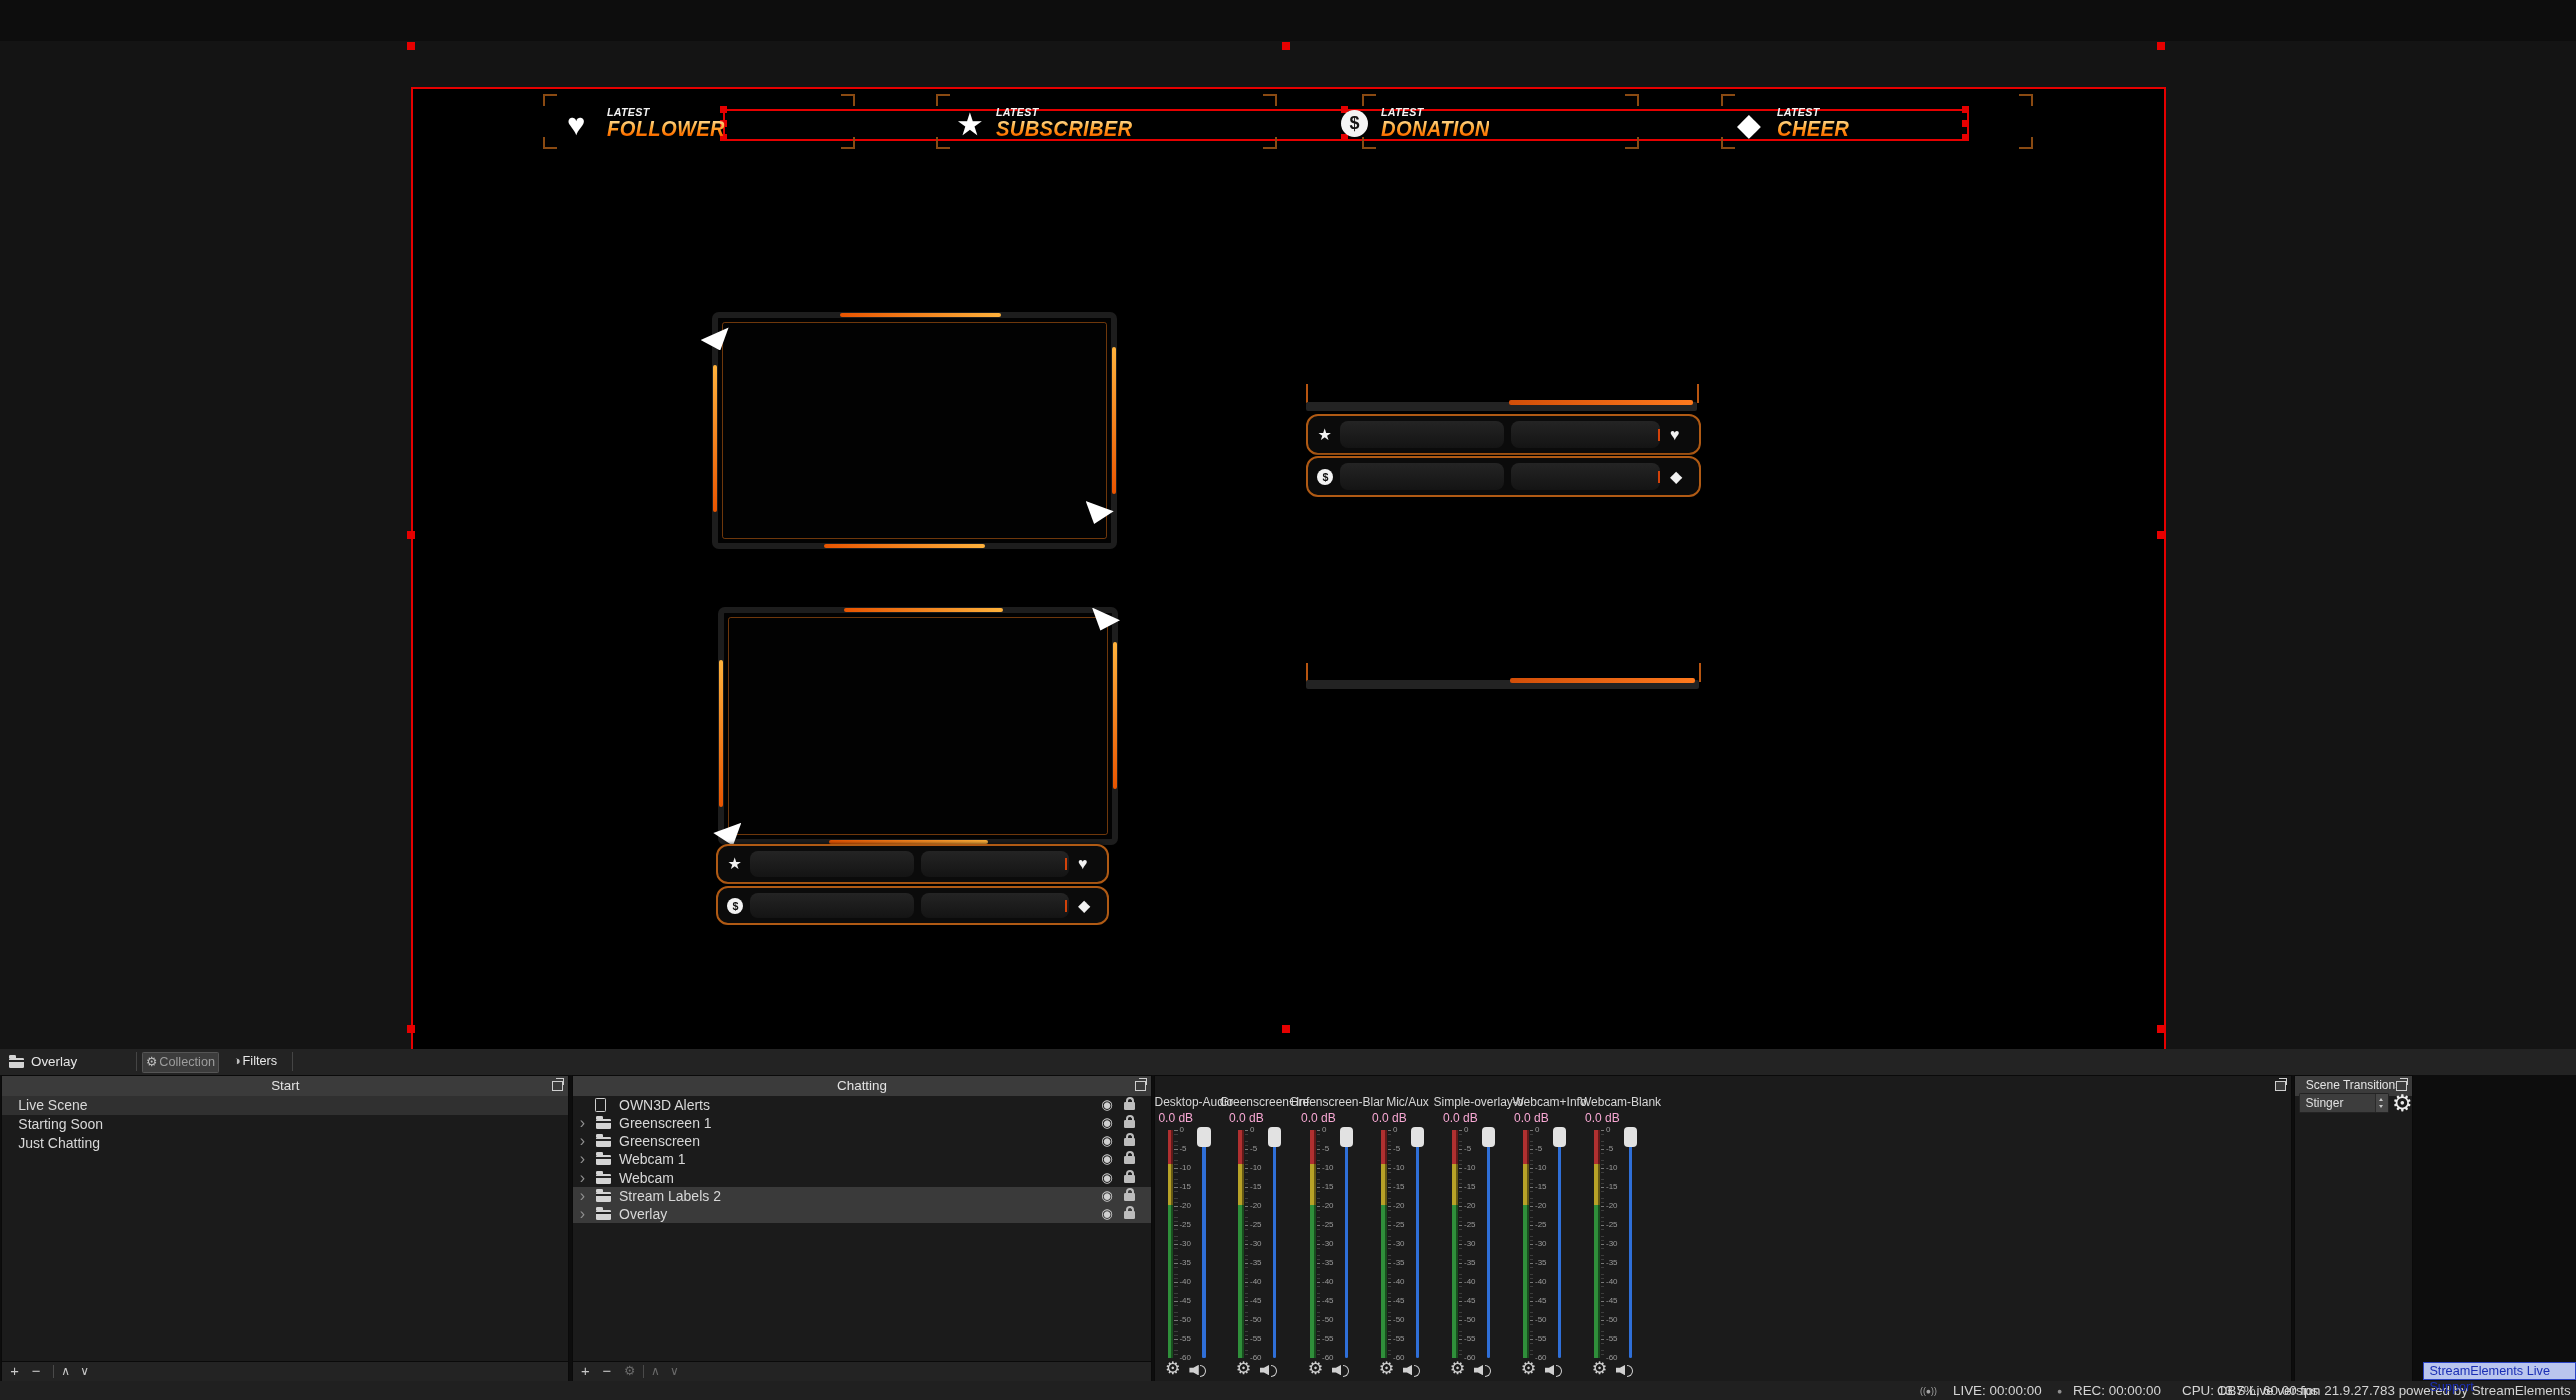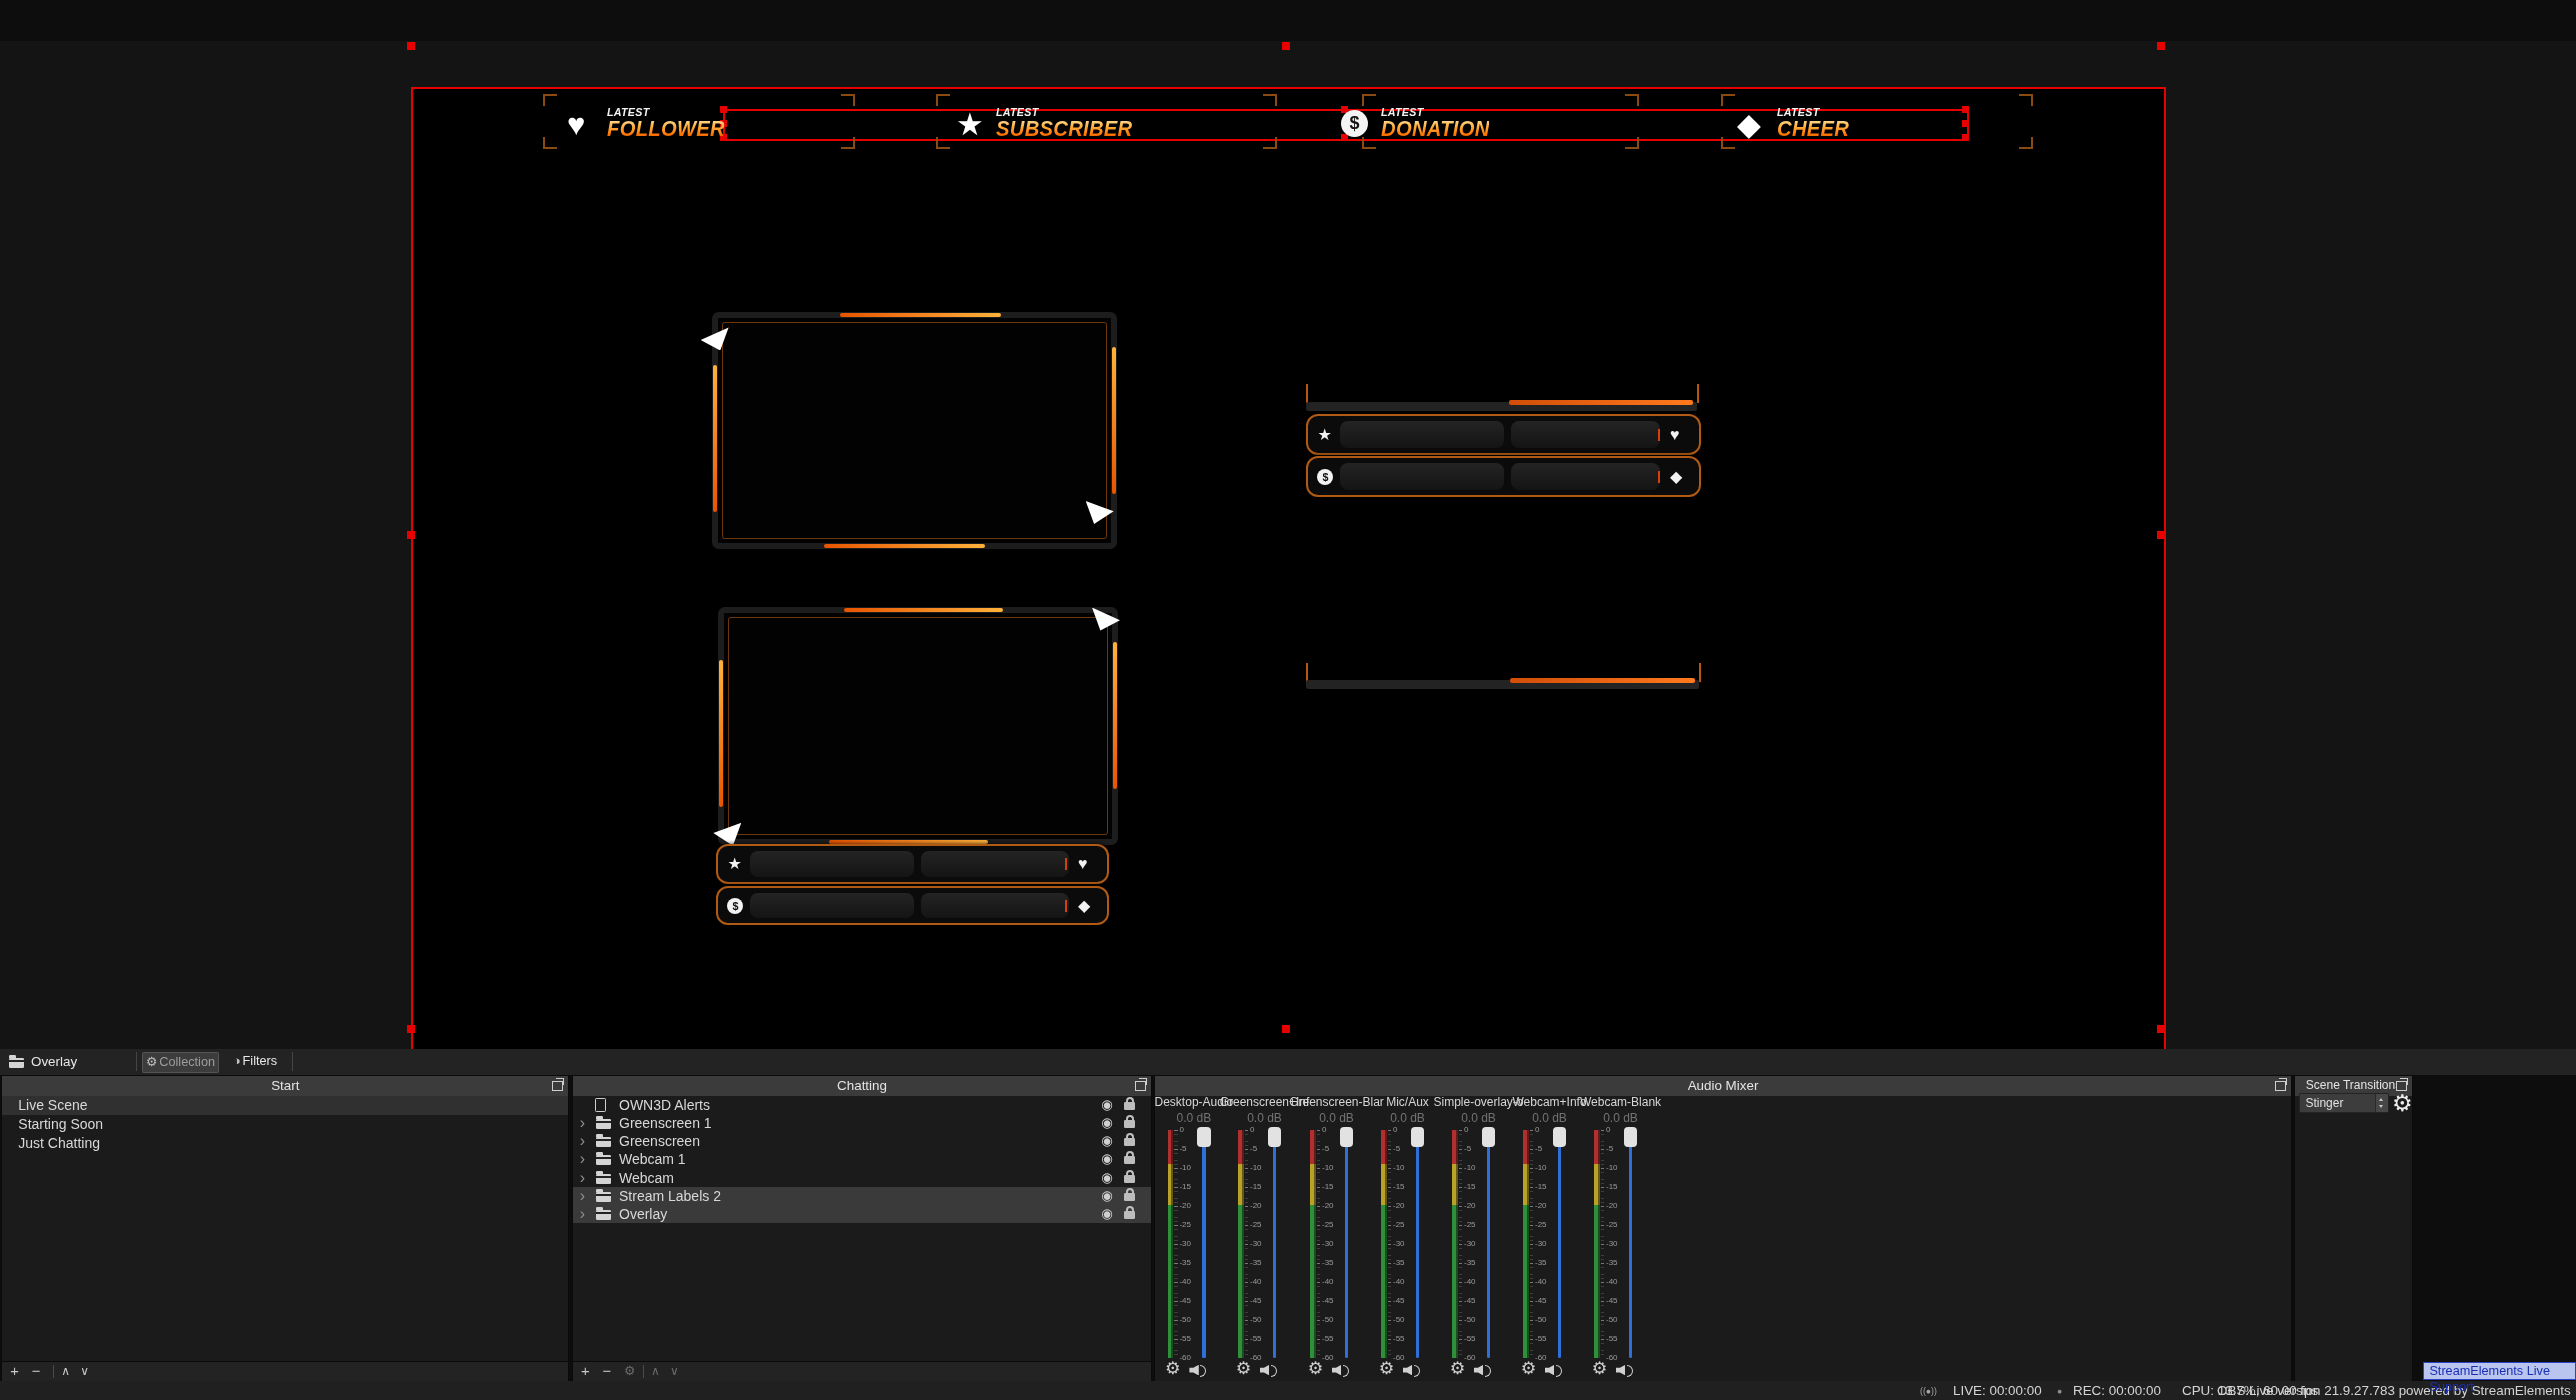--- a/index.html
+++ b/index.html
@@ -95,21 +95,21 @@
   
   .chev{position:absolute;color:#8f8f8f;font-size:16px;line-height:17.4px}
   .fileicon{position:absolute;width:9.4px;height:12px;border:1.3px solid #cfcfcf;border-radius:1.3px}
   .eye{position:absolute;color:#cfcfcf;font-size:13.4px;line-height:18px}
   .lock{position:absolute;width:10.7px;height:8px;background:#bdbdbd;border-radius:1.3px}
   .lock::before{content:"";position:absolute;left:1.3px;top:-4.7px;width:4.7px;height:4.7px;border:2px solid #bdbdbd;border-bottom:none;border-radius:4px 4px 0 0}
 
   
   .mix-ch{position:absolute;top:19px;width:71px;height:284px}
   .mix-name{position:absolute;left:50%;transform:translateX(-50%);top:0;white-space:nowrap;color:#d6d6d6;font-size:12px}
-  .mix-db{position:absolute;left:0;right:0;top:16px;text-align:center;color:#737373;font-size:12px}
+  .mix-db{position:absolute;left:0;right:0;top:16px;text-align:left;color:#f9a8d4;font-size:12px}
   .mix-scale{position:absolute;left:9.4px;top:35px;width:5.4px;height:228px;
     background:linear-gradient(180deg,#b03030 0%,#b03030 15%,#b8a227 15%,#b8a227 33%,#2f8f3a 33%,#2f8f3a 100%);
     box-shadow:inset -2px 0 0 rgba(0,0,0,.45)}
   .mix-ticks{position:absolute;left:16px;top:35px;width:3.4px;height:228px;
     background-image:repeating-linear-gradient(to bottom,#777 0 1.3px,transparent 1.3px 19px),
       repeating-linear-gradient(to bottom,#3d3d3d 0 0.7px,transparent 0.7px 3.8px)}
   .mix-ticklabel{position:absolute;left:21px;width:23px;color:#9a9a9a;font-size:8px;line-height:8.7px}
   .mix-track{position:absolute;left:44px;top:35px;width:3.4px;height:228px;background:#2f6fd8;border-radius:1.3px}
   .mix-thumb{position:absolute;left:39px;top:32px;width:13.4px;height:20px;background:#e2e2e2;border-radius:4px}
   .mix-gear{position:absolute;left:6.7px;top:263px;color:#d0d0d0;font-size:17.4px}
@@ -356,21 +356,20 @@
         <span class="tb-icon" style="left:8px">+</span>
         <span class="tb-icon" style="left:29.5px">−</span>
         <span class="tb-icon" style="left:51px;color:#6a6a6a;font-size:12.7px">⚙</span>
         <span class="tb-sep" style="left:70px"></span>
         <span class="tb-icon" style="left:78px;font-size:12px;color:#6a6a6a">∧</span>
         <span class="tb-icon" style="left:97px;font-size:12px;color:#6a6a6a">∨</span>
       </div>
     </div>
 
     <div class="panel" id="mixer-panel" style="left:1154px;width:1136px">
-      <div class="panel-header">Audio Mixer</div>
       <div class="dockicon"></div>
       <div id="mixer-channels">
           <div class="mix-ch" style="left: 3.4px;">
             <div class="mix-name">Desktop-Audio</div>
             <div class="mix-db">0.0 dB</div>
             <div class="mix-scale"></div>
             <div class="mix-ticks"></div>
             <div class="mix-ticklabel" style="top: 31px;">0</div>
             <div class="mix-ticklabel" style="top: 50px;">-5</div>
             <div class="mix-ticklabel" style="top: 69px;">-10</div>

